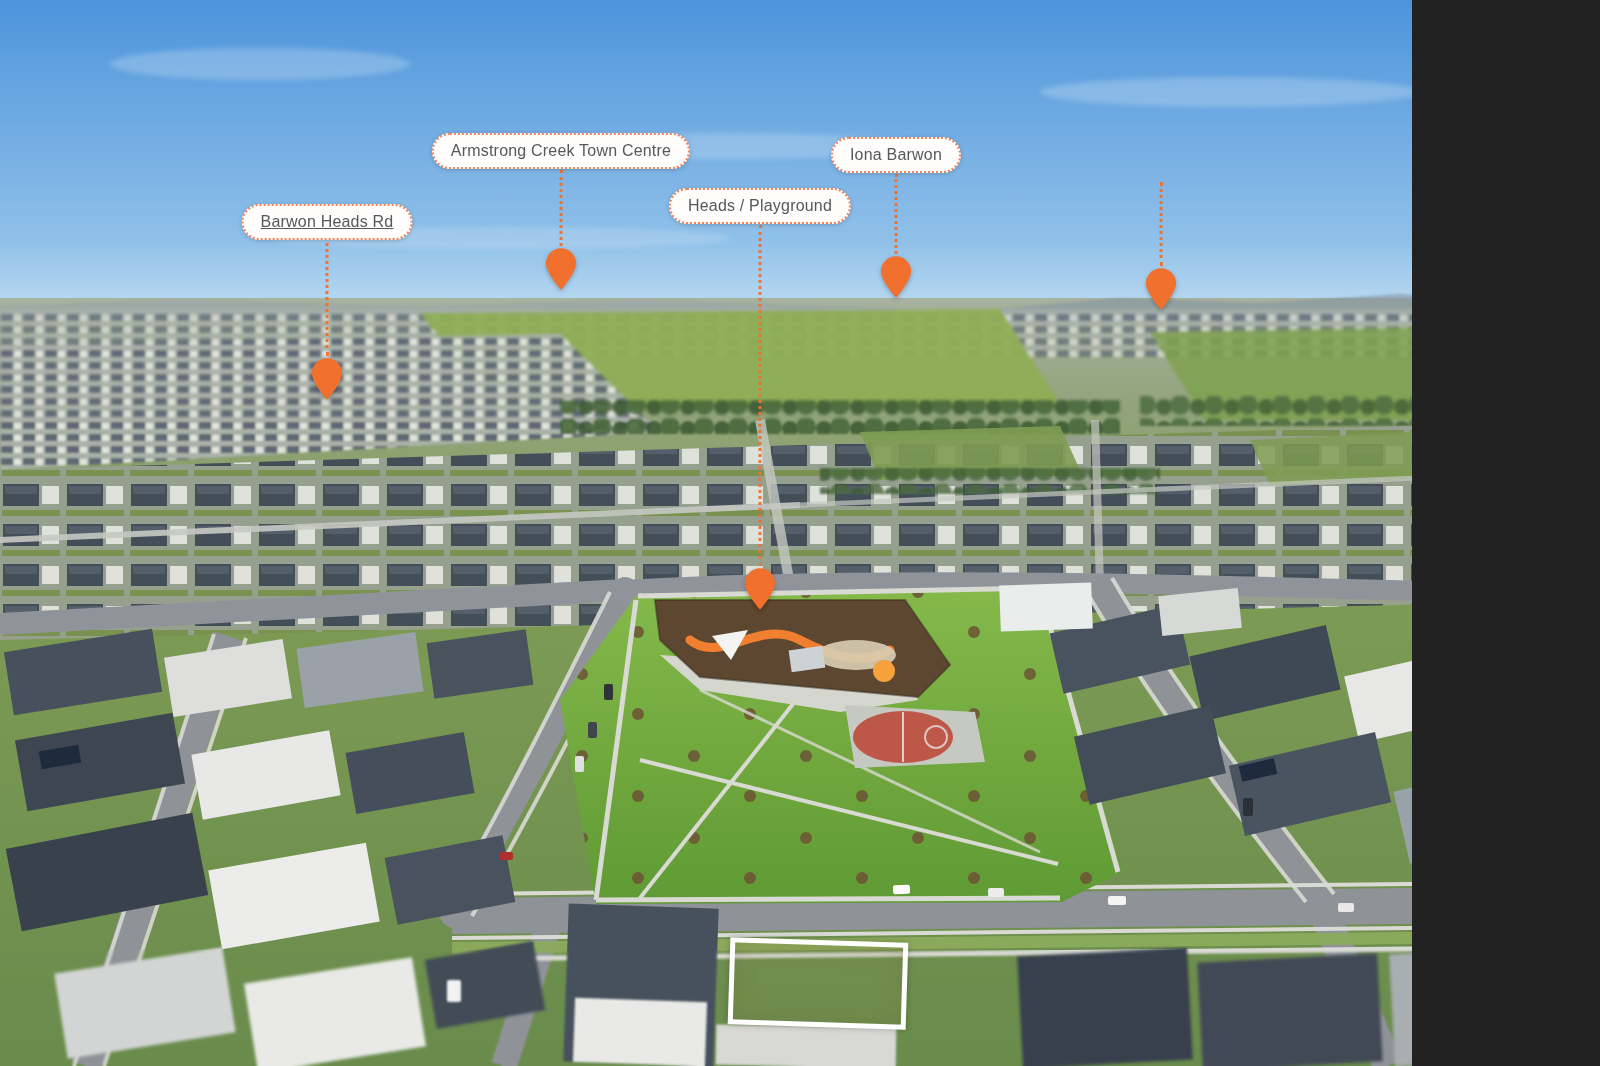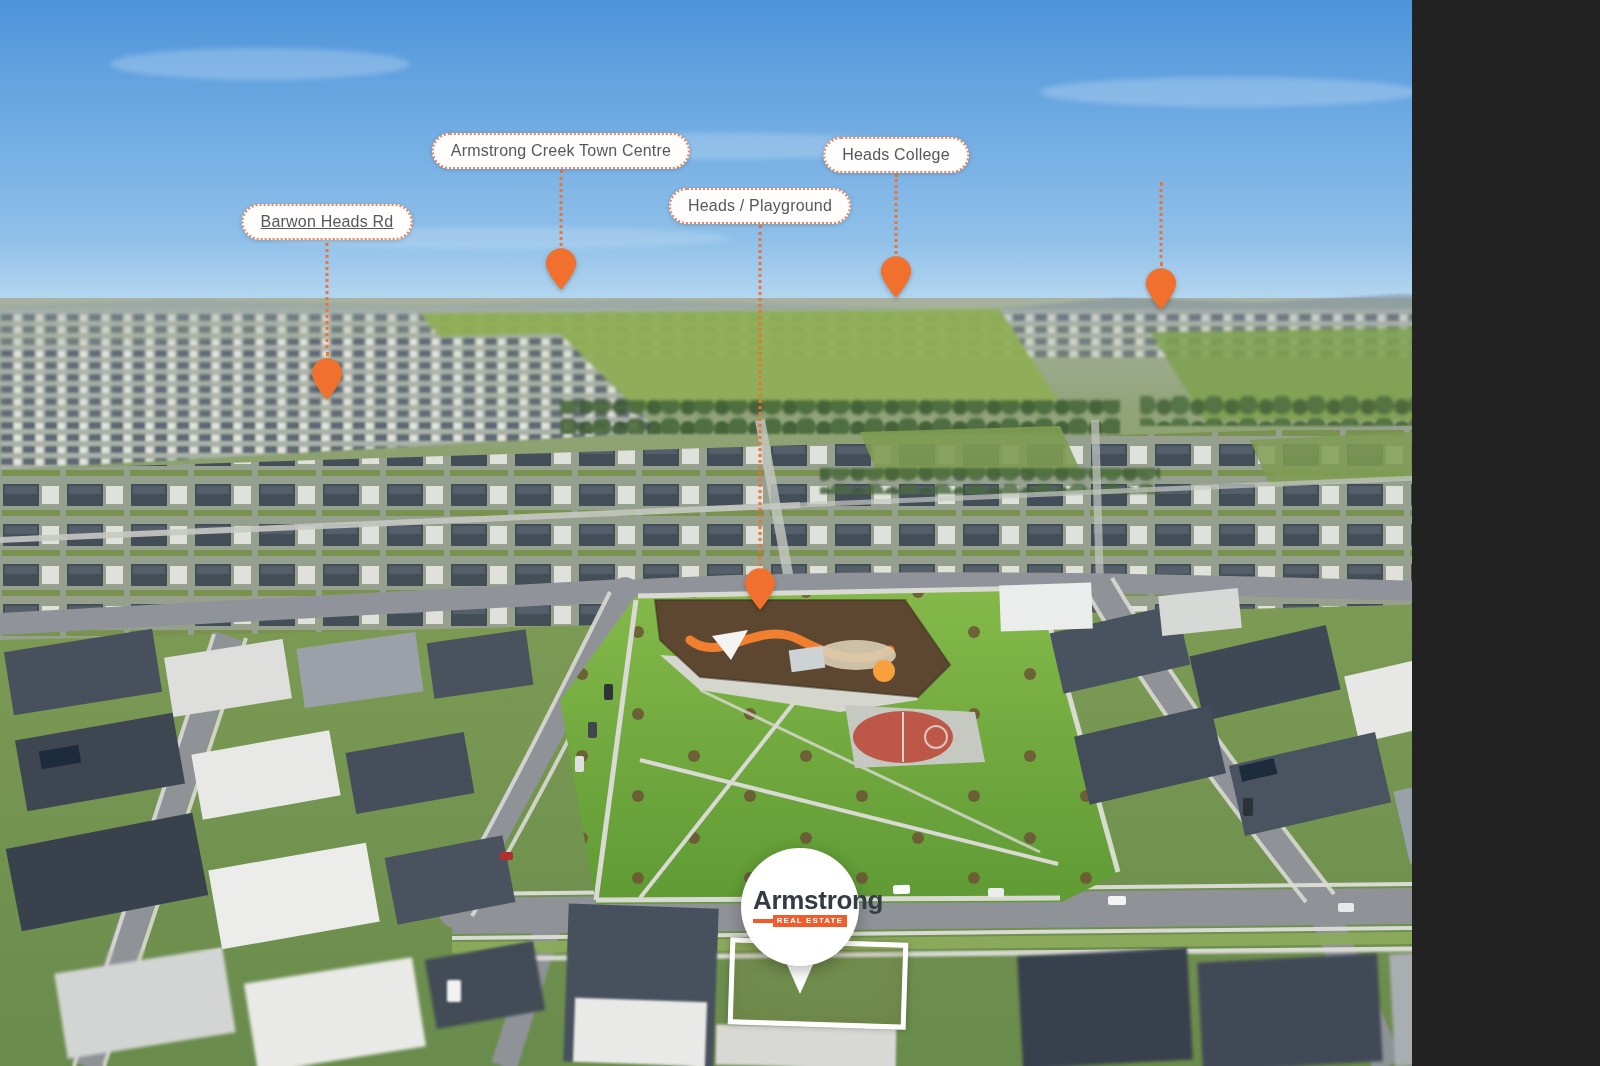--- a/index.html
+++ b/index.html
@@ -256,40 +256,28 @@
 
   <div class="pill" style="left:760px;top:188px;">
     <span>Heads / Playground</span>
   </div>
   <div class="connector" style="left:760px;top:225px;height:341px;"></div>
   <svg class="pin" style="left:743px;top:566px;" width="34" height="46" viewBox="0 0 36 48">
     <path d="M18 2 C9.2 2 2 9.2 2 18 c0 10 16 28 16 28 s16-18 16-28 C34 9.2 26.8 2 18 2 Z" fill="#F2702D"></path>
   </svg>
 
   <div class="pill" style="left:896px;top:137px;">
-    <span>Heads College</span>
+    <span>Iona Barwon</span>
   </div>
   <div class="connector" style="left:896px;top:174px;height:80px;"></div>
   <svg class="pin" style="left:879px;top:254px;" width="34" height="46" viewBox="0 0 36 48">
     <path d="M18 2 C9.2 2 2 9.2 2 18 c0 10 16 28 16 28 s16-18 16-28 C34 9.2 26.8 2 18 2 Z" fill="#F2702D"></path>
   </svg>
 
   <div class="connector" style="left:1161px;top:182px;height:84px;"></div>
   <svg class="pin" style="left:1144px;top:266px;" width="34" height="46" viewBox="0 0 36 48">
     <path d="M18 2 C9.2 2 2 9.2 2 18 c0 10 16 28 16 28 s16-18 16-28 C34 9.2 26.8 2 18 2 Z" fill="#F2702D"></path>
   </svg>
 
   <div class="lot-outline" style="left:729px;top:940px;width:168px;height:77px;transform:rotate(1.8deg);"></div>
 
-  <div class="brand-marker" style="left:800px;top:848px;">
-    <div class="balloon">
-      <div class="logo">
-        <div class="logo-name">Armstrong</div>
-        <div class="logo-sub">
-          <span class="logo-line"></span>
-          <span class="logo-tag">REAL ESTATE</span>
-        </div>
-      </div>
-    </div>
-    <div class="balloon-tail"></div>
-  </div>
 
 </div>
 
 </body></html>

